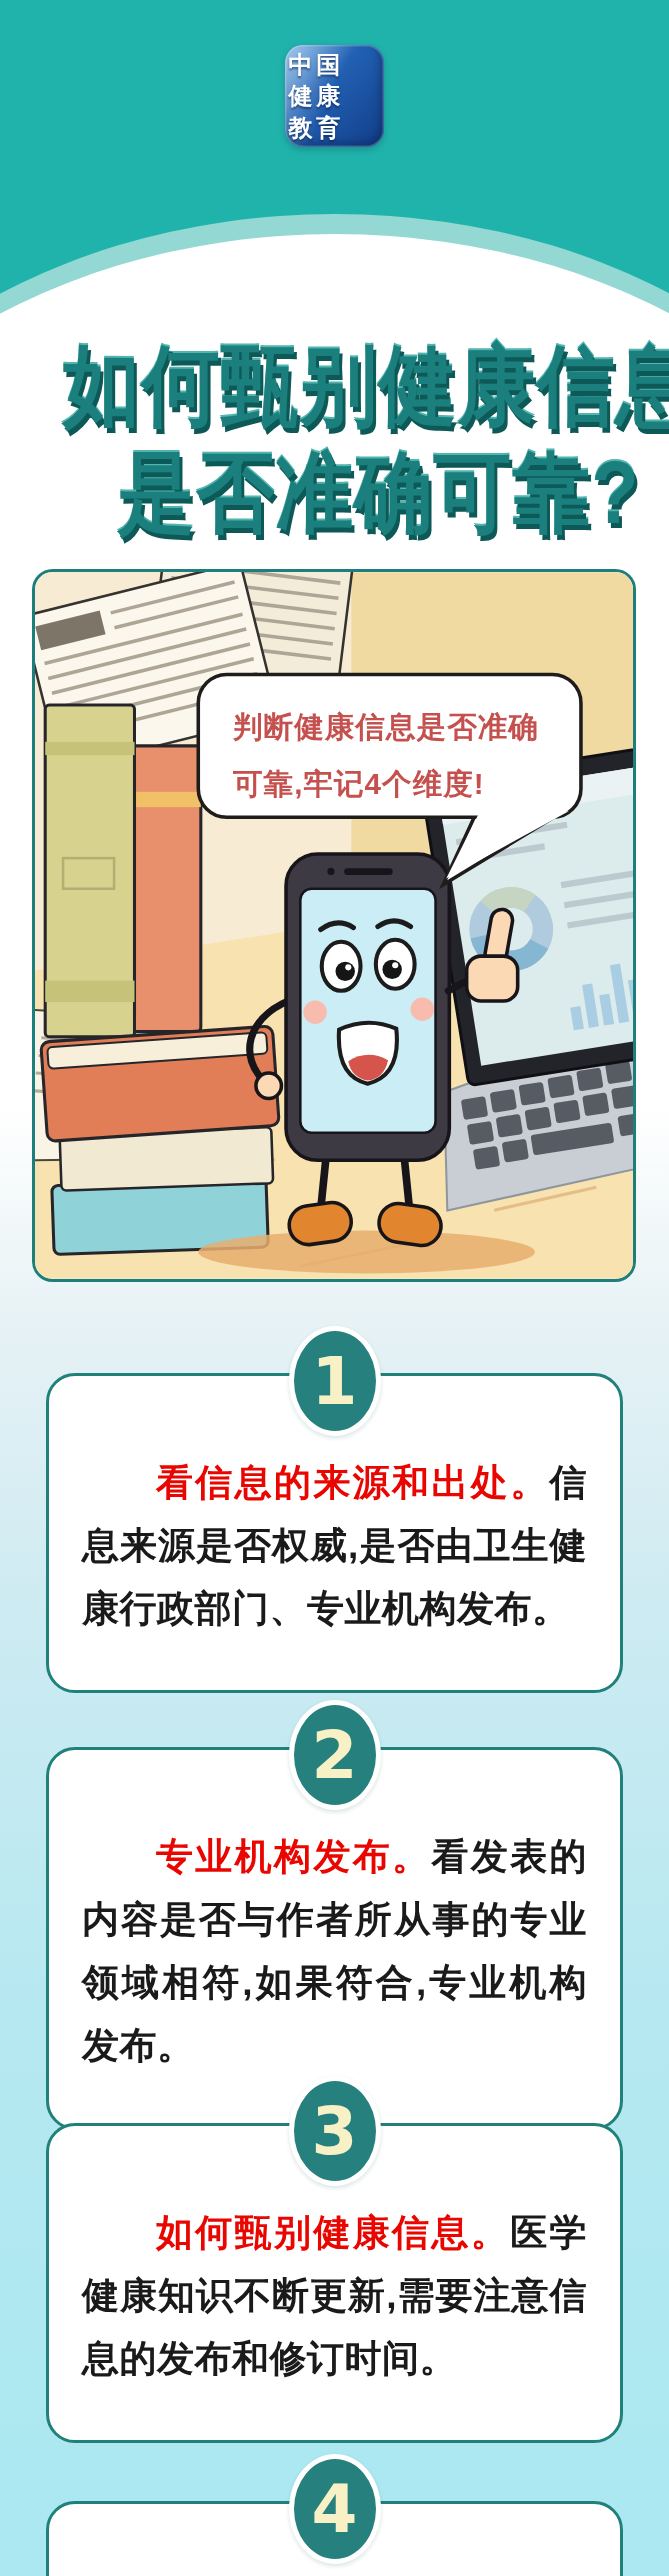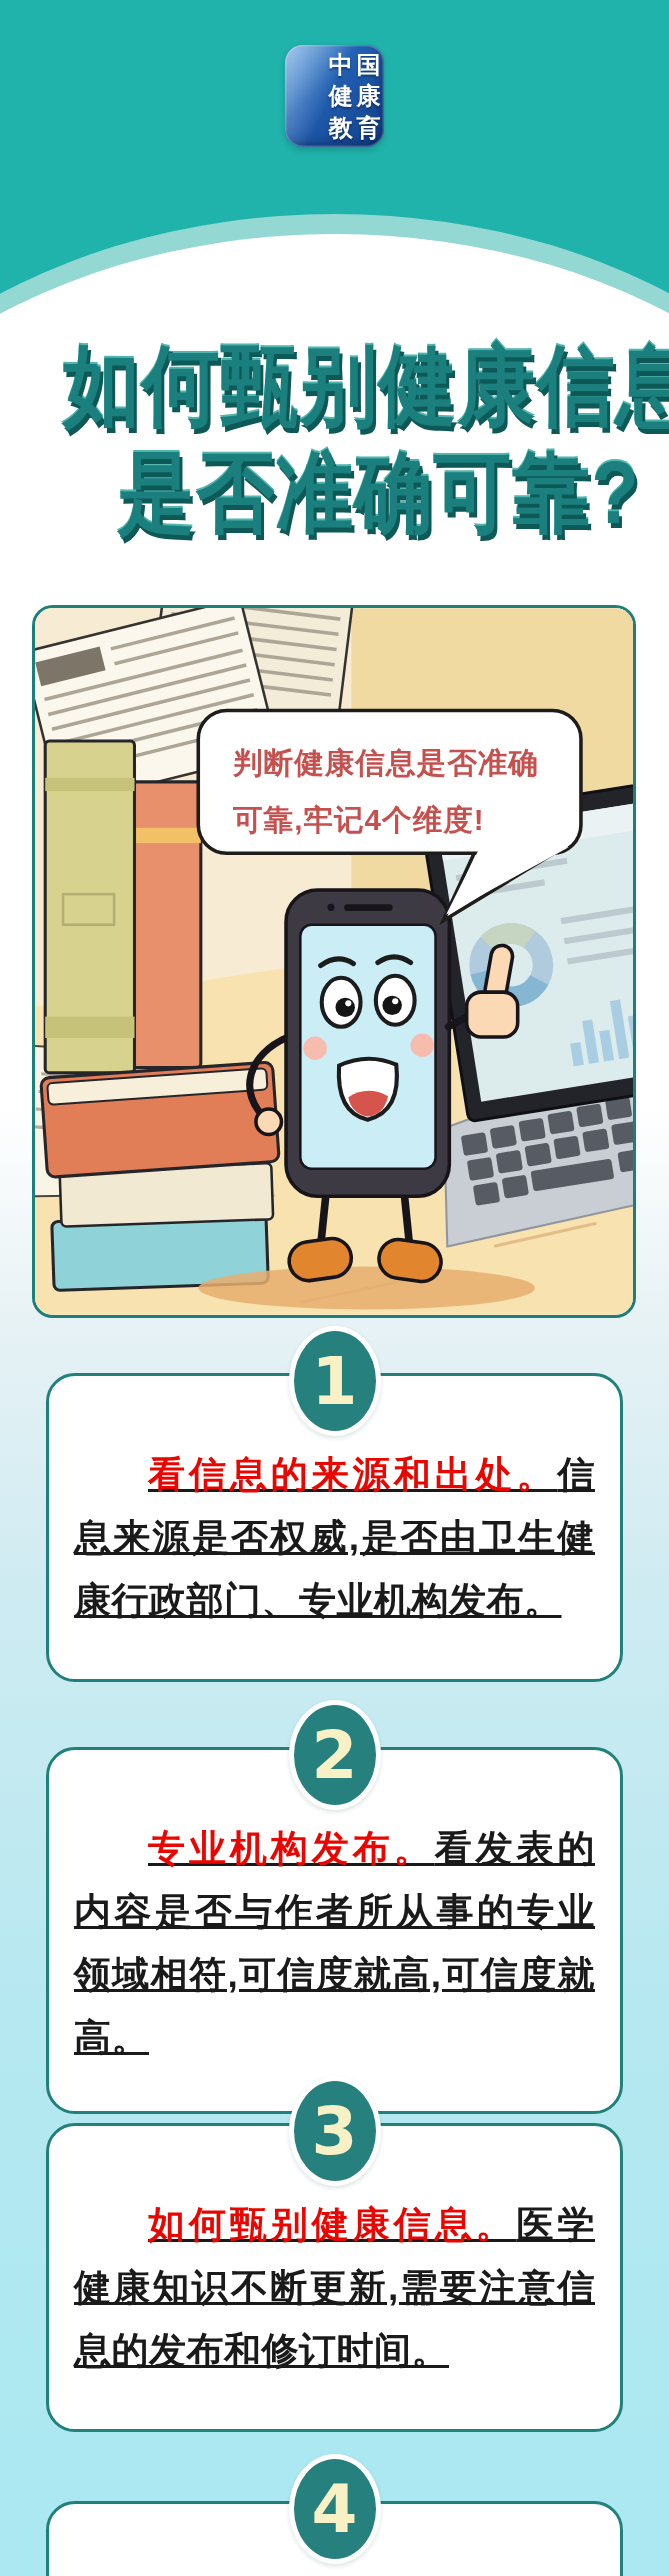--- a/index.html
+++ b/index.html
@@ -7,46 +7,46 @@
     position:relative;width:669px;height:3604px;margin:0 auto;overflow:hidden;
     font-family:"Liberation Sans","DejaVu Sans",sans-serif;
     background:linear-gradient(180deg,#ffffff 0px,#ffffff 1108px,#e7f2f5 1319px,#ceebf2 1597px,#b6e8f1 2009px,#ace8f1 2473px,#abe8f1 100%);
   }
   .abs{position:absolute;}
   
   .teal-top{top:0;left:0;width:100%;height:433px;background:#20b3ac;z-index:1;}
   .rim{width:1133px;height:824px;border-radius:50%;left:50%;transform:translateX(-50%);top:214px;background:#93d8d3;z-index:2;}
   .dome{width:1133px;height:824px;border-radius:50%;left:50%;transform:translateX(-50%);top:234px;background:#ffffff;z-index:3;}
   .applogo{
-    border-radius:17.5px;z-index:6;display:flex;flex-direction:column;align-items:flex-end;justify-content:center;
+    border-radius:17.5px;z-index:6;display:flex;flex-direction:column;align-items:flex-start;justify-content:center;
     background:linear-gradient(135deg,#5aa0e0 0%,#2261b4 38%,#123e88 100%);
     box-shadow:inset 0 0 0 1.5px rgba(255,255,255,.22), inset -3.1px -4.1px 8.2px rgba(0,20,60,.38), 0 2.6px 6.2px rgba(0,60,60,.25);
     overflow:hidden;
   }
   .applogo::before{content:"";position:absolute;inset:0;border-radius:inherit;
     background:linear-gradient(115deg,rgba(255,255,255,.45),rgba(255,255,255,0) 48%);}
   .applogo span{position:relative;color:#ffffff;font-weight:900;text-shadow:0 1.5px 2.1px rgba(8,30,70,.55);}
   .logo-top{top:45px;left:285px;width:99px;height:102px;}
   .logo-top span{font-size:24px;line-height:1.3;letter-spacing:3.6px;padding-left:3.6px;}
   
   .title{top:341px;left:2px;width:100%;text-align:center;z-index:7;color:#1b807d;font-weight:900;padding-left:42px;}
   .title .tline{transform:scaleY(1.13);transform-origin:50% 0;font-size:78px;line-height:1.0;letter-spacing:1px;
     text-shadow:3.1px 4.6px 0 #0c5957,0 -1.5px 0 #52b5af;}
   .title .tline + .tline{margin-top:29px;}
   
   .illus{top:569px;left:32px;width:604px;height:713px;border:3.1px solid #1c7f7b;border-radius:20.6px;
-    overflow:hidden;background:#f7ebd3;z-index:7;box-sizing:border-box;margin-top:36px;}
+    overflow:hidden;background:#f7ebd3;z-index:7;box-sizing:border-box;}
   
   .card{
     position:absolute;left:46px;width:577px;box-sizing:border-box;background:#ffffff;
     border:3.1px solid #20807a;border-radius:29px;z-index:7;
     padding:68px 25px 41px 25px;
   }
-  .card p{margin:0;font-size:37px;line-height:1.7;color:#1a1a1a;font-weight:700;text-indent:2em;
-    letter-spacing:0.5px;text-align:justify;text-decoration:underline;}
+  .card p{margin:8px;font-size:37px;line-height:1.7;color:#1a1a1a;font-weight:700;text-indent:2em;
+    letter-spacing:0.5px;text-align:justify;}
   .card .hl{color:#e90600;}
   .badge{
     position:absolute;top:-50px;left:50%;transform:translateX(-50%);
     width:82px;height:100px;border-radius:50%;background:#26807e;border:5.2px solid #ffffff;
     display:flex;align-items:center;justify-content:center;
     color:#f8f1c5;font-size:66px;font-weight:900;font-family:"DejaVu Sans",sans-serif;
     box-shadow:0 2.1px 4.1px rgba(20,80,80,.15);
   }
   .c1{top:1373px;min-height:309px;}
   .c2{top:1747px;min-height:309px;}
@@ -248,21 +248,21 @@
     </svg>
   </div>
 
   <div class="card c1">
     <div class="badge">1</div>
     <p><span class="hl">看信息的来源和出处。</span><span>信息来源是否权威,是否由卫生健康行政部门、专业机构发布。</span></p>
   </div>
 
   <div class="card c2">
     <div class="badge">2</div>
-    <p><span class="hl">专业机构发布。</span><span>看发表的内容是否与作者所从事的专业领域相符,可信度就高,可信度就高。</span></p>
+    <p><span class="hl">专业机构发布。</span><span>看发表的内容是否与作者所从事的专业领域相符,如果符合,专业机构发布。</span></p>
   </div>
 
   <div class="card c3">
     <div class="badge">3</div>
     <p><span class="hl">如何甄别健康信息。</span><span>医学健康知识不断更新,需要注意信息的发布和修订时间。</span></p>
   </div>
 
   <div class="card c4">
     <div class="badge">4</div>
     <p></p>

